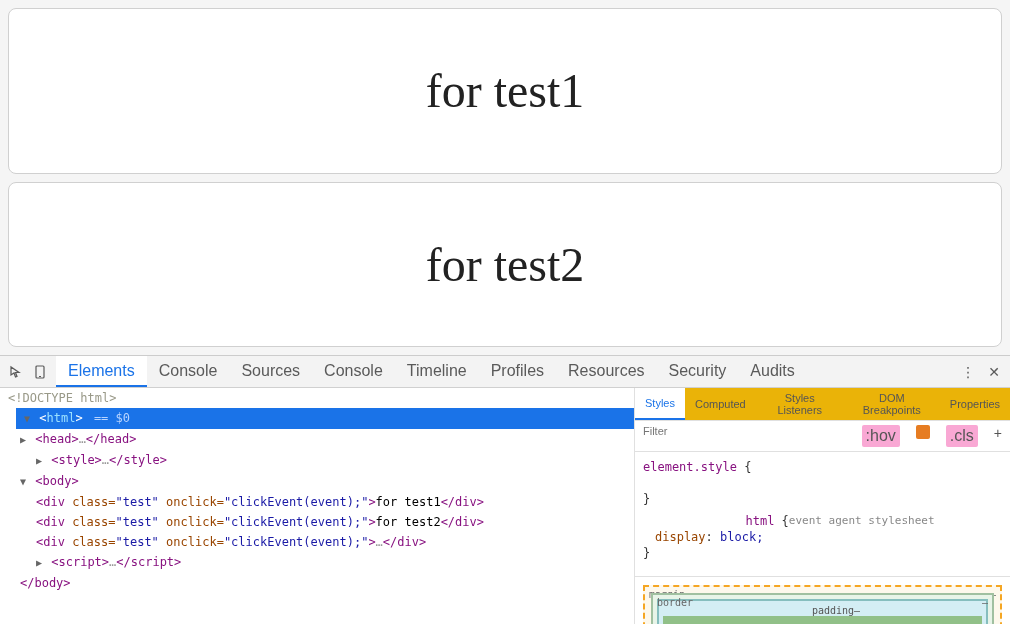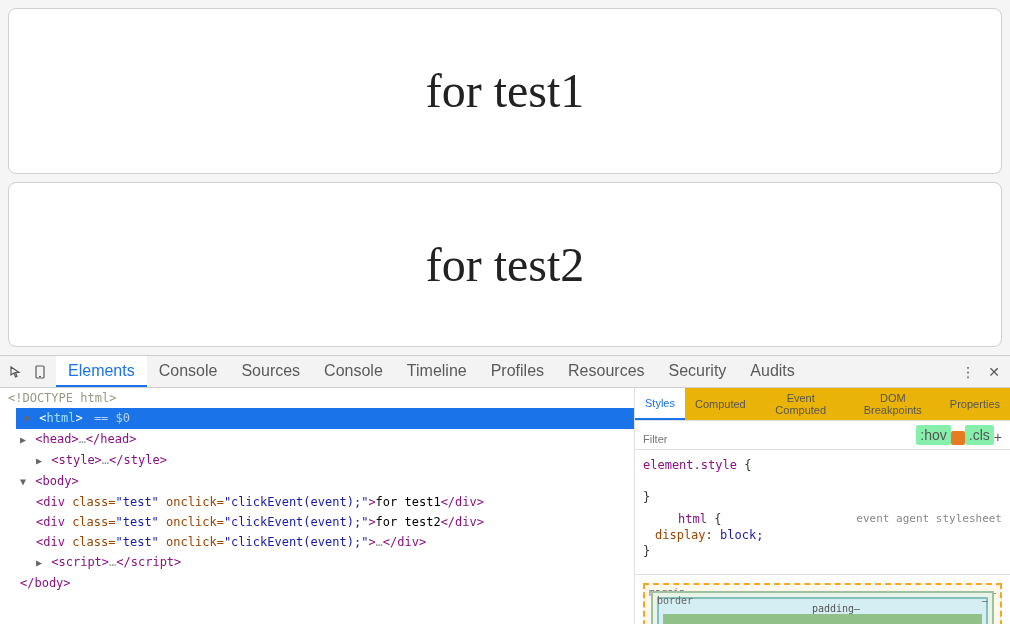--- a/index.html
+++ b/index.html
@@ -158,38 +158,38 @@
       background: none;
     }
     .styles-tab.active {
       color: #1a73e8;
       background: #fff;
       border-bottom: 2px solid #1a73e8;
     }
 
     #styles-filter {
       display: flex;
-      align-items: flex-end;
+      align-items: flex-start;
       padding: 4px 8px;
       border-bottom: 1px solid #e0e0e0;
-      gap: 0;
+      gap: 16px;
     }
     #styles-filter input {
       flex: 1;
       border: none;
       outline: none;
       font-size: 11px;
       background: none;
     }
     .filter-btn {
-      font-size: 14px;
+      font-size: 16px;
       color: #555;
       cursor: pointer;
       padding: 2px 4px;
-      background: #86efac;
+      background: #f9a8d4;
       border-radius: 2px;
       border: none;
     }
     .filter-add-btn {
       font-size: 14px;
       color: #555;
       cursor: pointer;
       background: none;
       border: none;
     }
@@ -361,21 +361,21 @@
         <span class="tag-name">&lt;/body&gt;</span>
       </div>
 
     </div>
 
     <div id="styles-panel">
 
       <div id="styles-tabs">
         <button class="styles-tab active">Styles</button>
         <button class="styles-tab">Computed</button>
-        <button class="styles-tab">Event Computed</button>
+        <button class="styles-tab">Styles Listeners</button>
         <button class="styles-tab">DOM Breakpoints</button>
         <button class="styles-tab">Properties</button>
       </div>
 
       <div id="styles-filter">
         <input type="text" placeholder="Filter" style="">
         <button class="filter-btn">:hov</button>
         <span style="width:14px;height:14px;background:#e67c22;border-radius:2px;display:inline-block;"></span>
         <button class="filter-btn">.cls</button>
         <button class="filter-add-btn">+</button>
@@ -385,21 +385,21 @@
 
         <div class="css-rule">
           <div>
             <span class="css-selector">element.style </span><span class="css-brace">{</span>
           </div>
           <div class="css-line">&nbsp;</div>
           <div><span class="css-brace">}</span></div>
         </div>
 
         <div class="css-rule">
-          <div style="display:flex;justify-content:space-between;margin-left:35px;">
+          <div style="display:flex;justify-content:center;margin-left:35px;">
             <span><span class="css-selector">html </span><span class="css-brace">{</span></span>
             <span class="css-source">event agent stylesheet</span>
           </div>
           <div class="css-line">
             <span class="css-prop">display</span><span class="css-brace">: </span><span class="css-val">block;</span>
           </div>
           <div><span class="css-brace">}</span></div>
         </div>
       </div>
 

